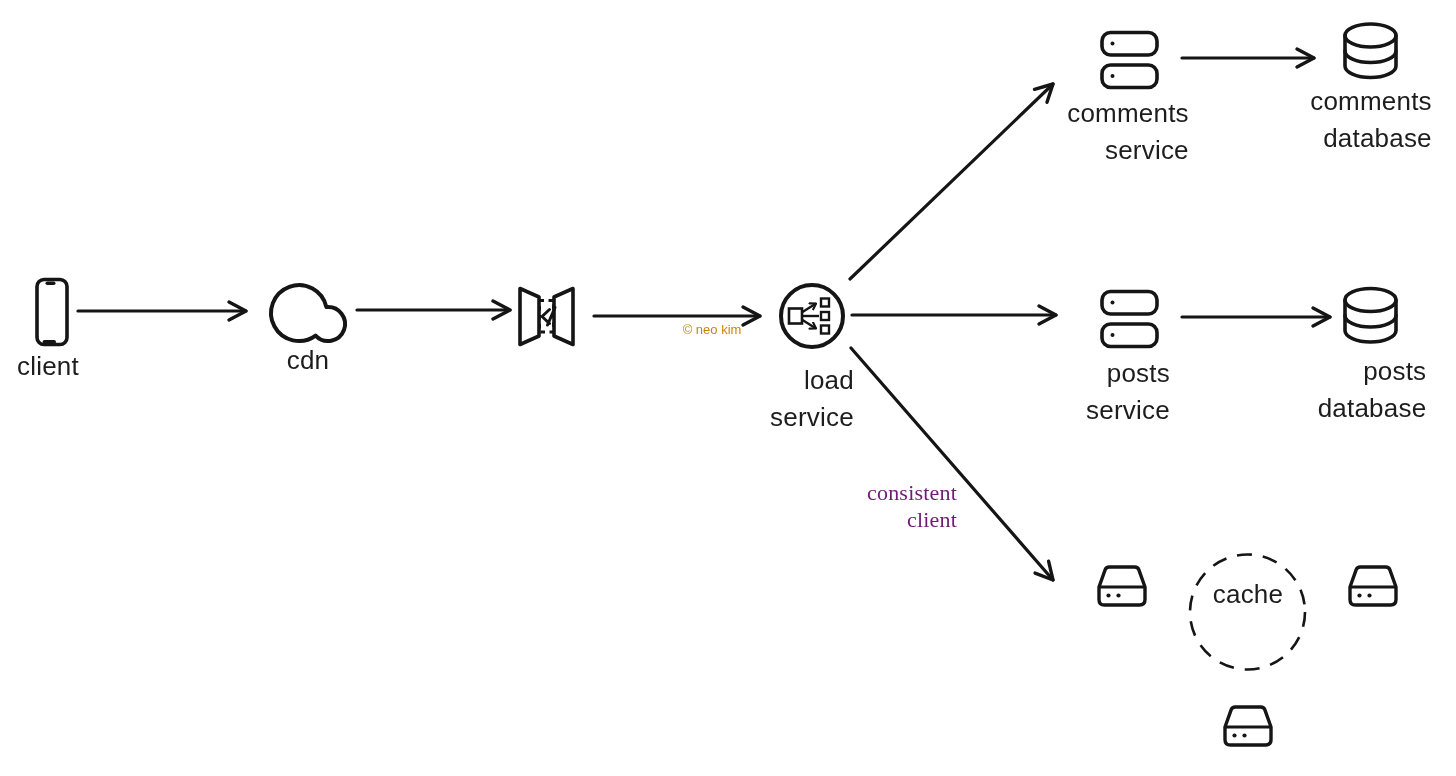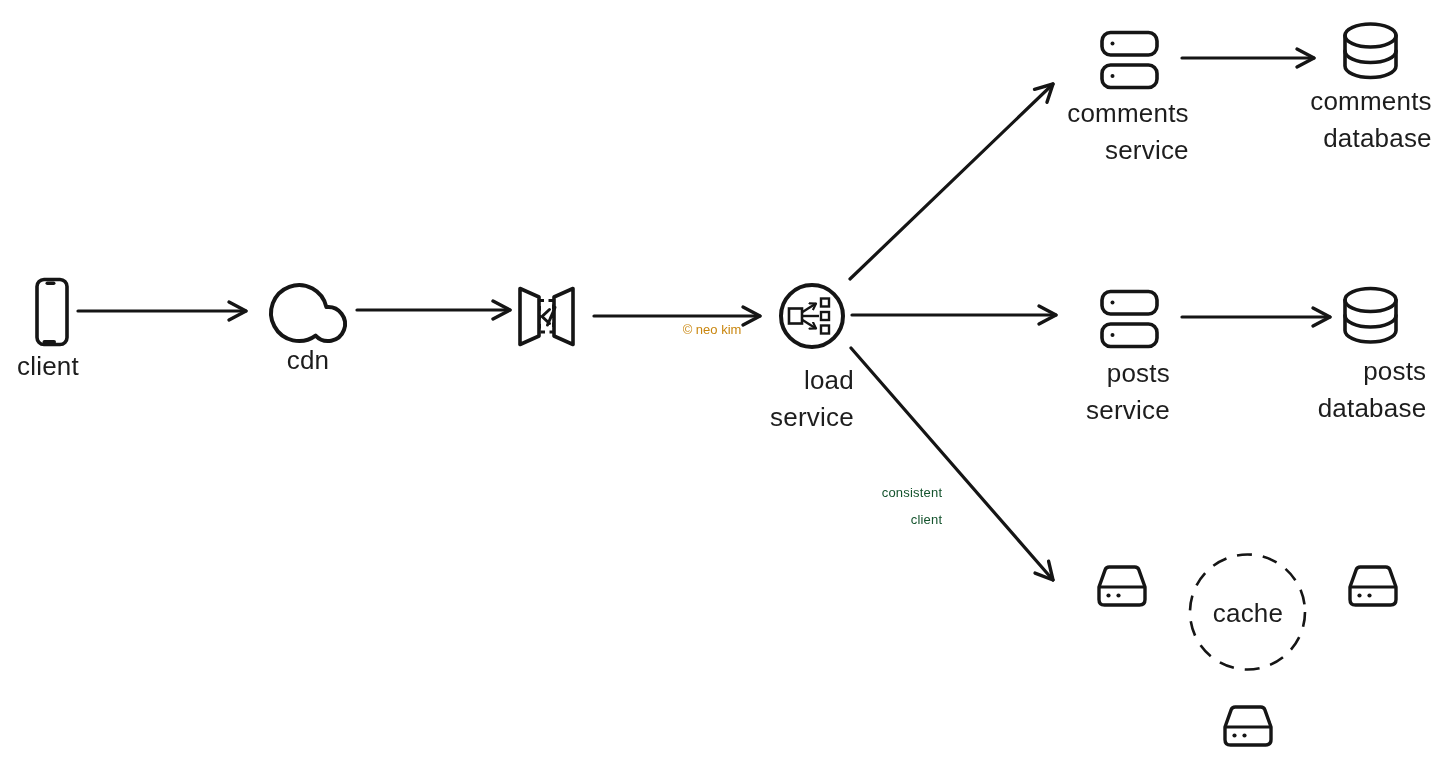--- a/index.html
+++ b/index.html
@@ -15,23 +15,24 @@
     position:absolute;
     transform:translateX(-50%);
     text-align:right;
     font-size:26px;
     line-height:37px;
     color:#1d1d1d;
     white-space:nowrap;
     letter-spacing:0.2px;
   }
   .lbl.small{
-    font-size:13px;
+    font-size:22px;
     line-height:27px;
-    color:#14532d;
+    color:#701a75;
+    font-family:Liberation Serif, serif;
   }
   .wm{
     position:absolute;
     transform:translateX(-50%);
     font-size:13px;
     line-height:15px;
     color:#c9860e;
     white-space:nowrap;
   }
 </style>
@@ -140,21 +141,21 @@
   <div class="lbl" style="left:1128px;top:355px">
     <div>posts</div>
     <div>service</div>
   </div>
 
   <div class="lbl" style="left:1372px;top:353px">
     <div>posts</div>
     <div>database</div>
   </div>
 
-  <div class="lbl" style="left:1248px;top:595px">cache</div>
+  <div class="lbl" style="left:1248px;top:576px">cache</div>
 
   <div class="lbl small" style="left:912px;top:479px">
     <div>consistent</div>
     <div>client</div>
   </div>
 
   <div class="wm" style="left:712px;top:322px">© neo kim</div>
 
 </div>
 

